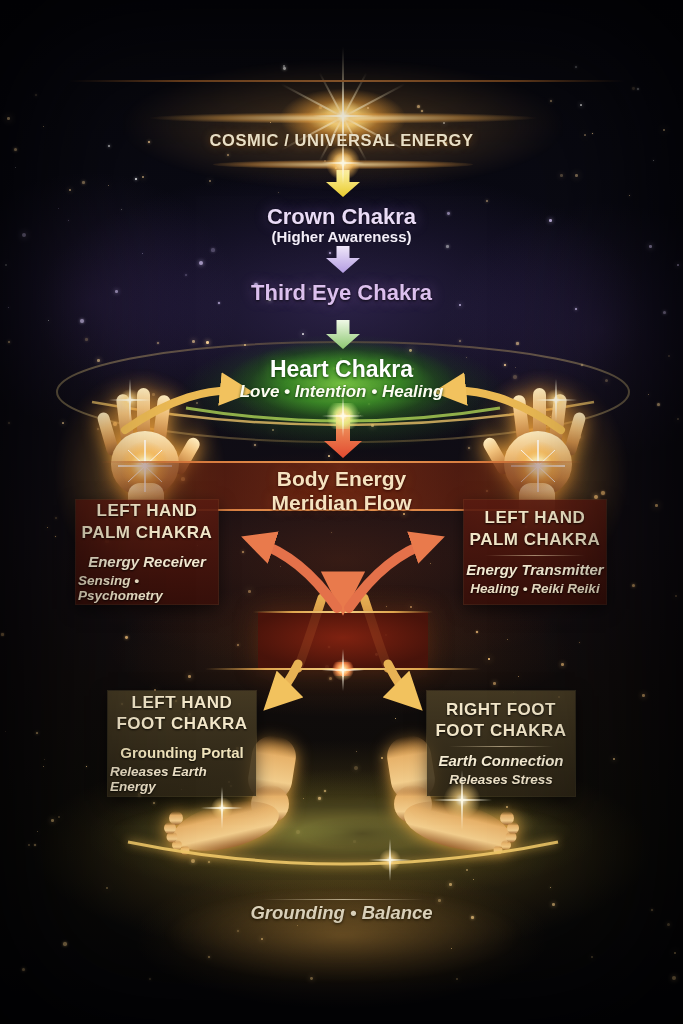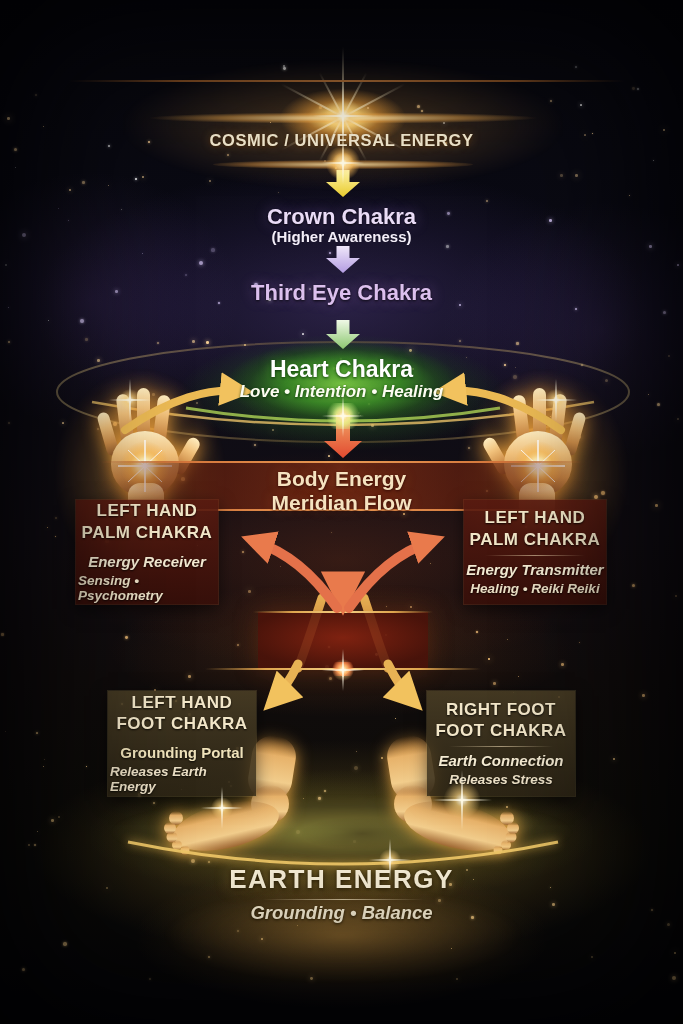--- a/index.html
+++ b/index.html
@@ -594,21 +594,20 @@
   <div class="abs ctr node-title heart-title z6">Heart Chakra</div>
   <div class="abs ctr heart-sub z6">Love • Intention • Healing</div>
   <div class="abs heart-spark z6"></div>
 
   <div class="abs ctr body-wrap z6">
     <div class="body-line">Body Energy</div>
     <div class="body-line">Meridian Flow</div>
   </div>
 
 
-  <div class="abs ctr node-title earth-title z6">EARTH ENERGY</div>
   <div class="abs earth-rule z6"></div>
   <div class="abs ctr earth-sub z6">Grounding • Balance</div>
 
   <div class="abs flare z7" style="left:343px;top:116px"></div>
   <div class="abs flare small z7" style="left:343px;top:163px"></div>
   <div class="abs flare small z7" style="left:130px;top:400px"></div>
   <div class="abs flare small z7" style="left:556px;top:400px"></div>
   <div class="abs flare small z7" style="left:343px;top:416px"></div>
   <div class="abs flare small z7" style="left:343px;top:670px"></div>
   <div class="abs flare z7" style="left:462px;top:800px"></div>

